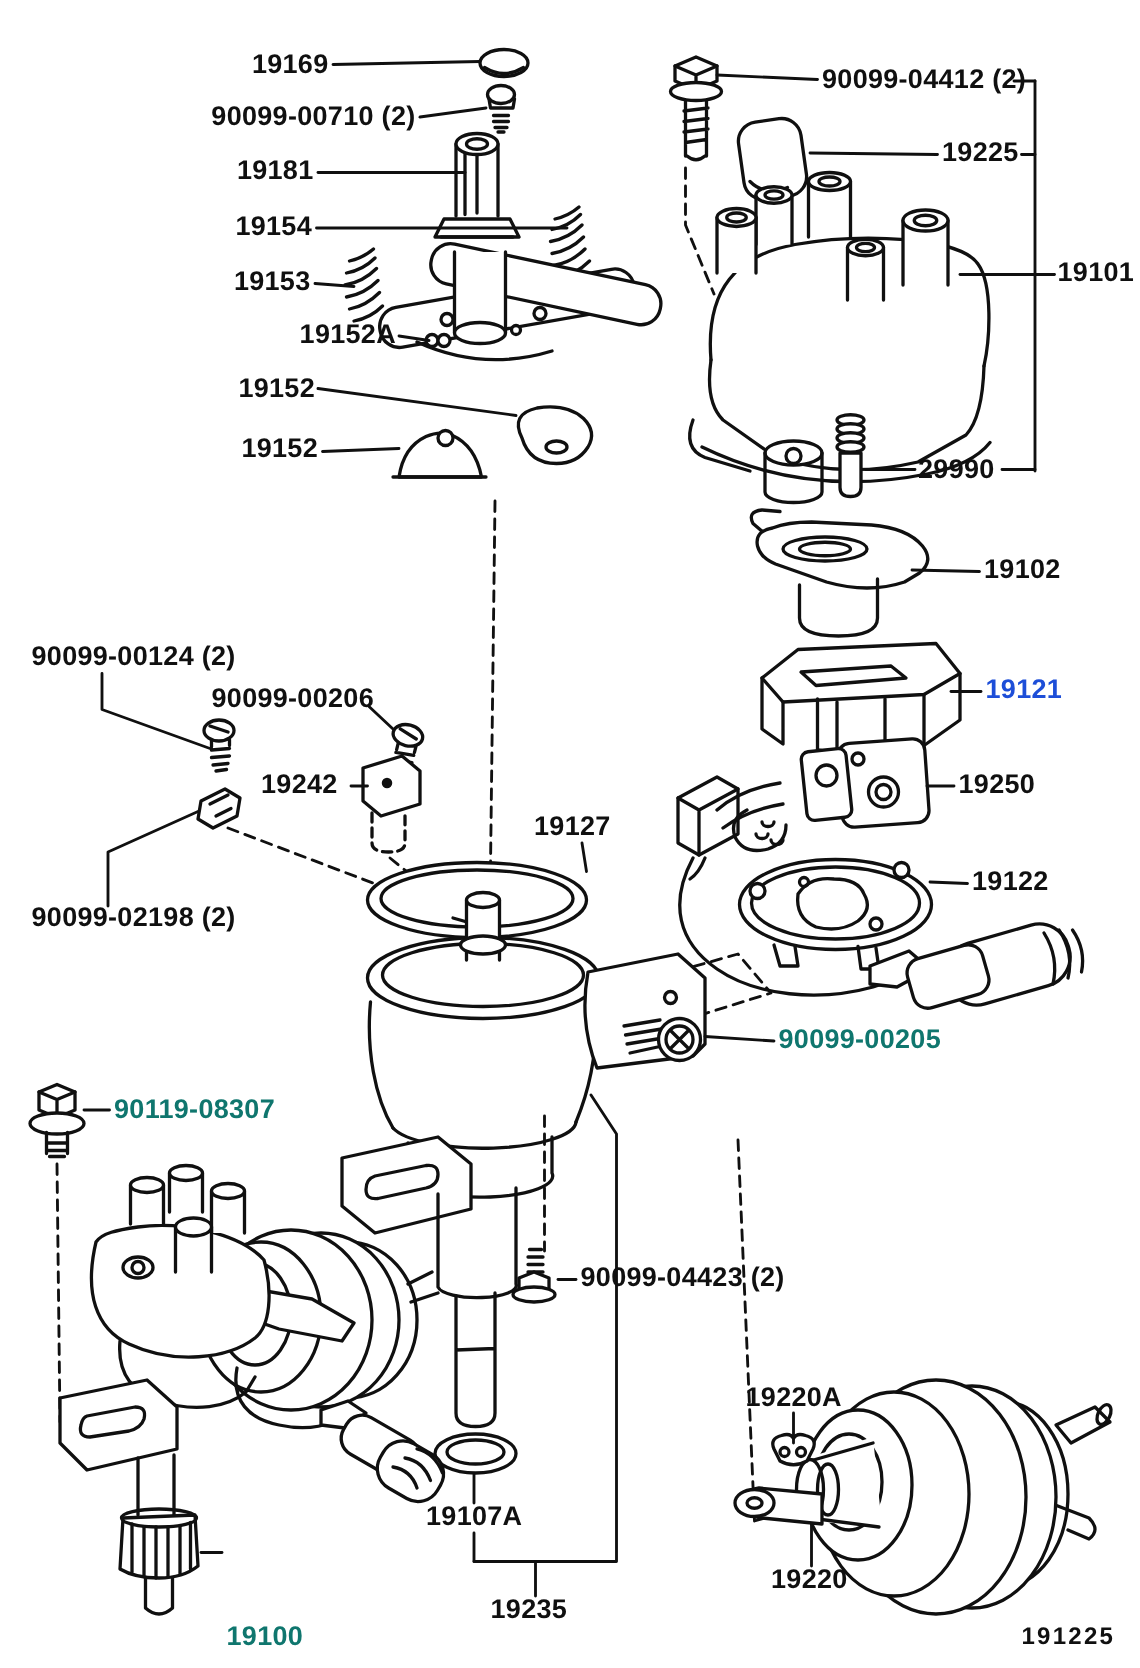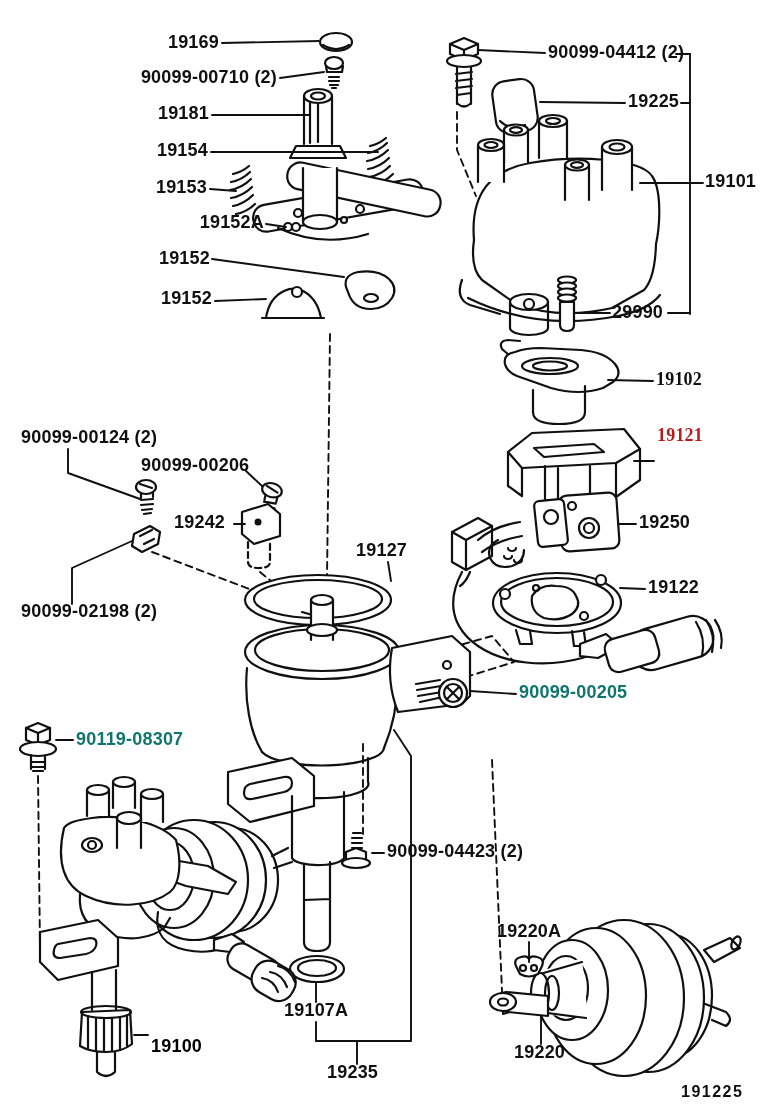--- a/index.html
+++ b/index.html
@@ -349,32 +349,32 @@
       <div class="plabel right" style="left: 209px; top: 115px; color: rgb(16, 16, 16);">19181</div>
       <div class="plabel right" style="left: 208px; top: 152px; color: rgb(16, 16, 16);">19154</div>
       <div class="plabel right" style="left: 207px; top: 189px; color: rgb(16, 16, 16);">19153</div>
       <div class="plabel right" style="left: 264px; top: 224px; color: rgb(16, 16, 16);">19152A</div>
       <div class="plabel right" style="left: 210px; top: 260px; color: rgb(16, 16, 16);">19152</div>
       <div class="plabel right" style="left: 212px; top: 300px; color: rgb(16, 16, 16);">19152</div>
       <div class="plabel" style="left: 548px; top: 54px; color: rgb(16, 16, 16);">90099-04412 (2)</div>
       <div class="plabel" style="left: 628px; top: 103px; color: rgb(16, 16, 16);">19225</div>
       <div class="plabel" style="left: 705px; top: 183px; color: rgb(16, 16, 16);">19101</div>
       <div class="plabel" style="left: 612px; top: 314px; color: rgb(16, 16, 16);">29990</div>
-      <div class="plabel" style="left: 656px; top: 381px; color: rgb(16, 16, 16); font-family: Liberation Serif, serif;">19102</div>
-      <div class="plabel" style="left: 657px; top: 437px; color: #b91c1c; font-family: Liberation Serif, serif;">19121</div>
+      <div class="plabel" style="left: 656px; top: 381px; color: rgb(16, 16, 16);">19102</div>
+      <div class="plabel" style="left: 657px; top: 461px; color: #1d4ed8;">19121</div>
       <div class="plabel" style="left: 639px; top: 524px; color: rgb(16, 16, 16);">19250</div>
       <div class="plabel" style="left: 648px; top: 589px; color: rgb(16, 16, 16);">19122</div>
       <div class="plabel" style="left: 21px; top: 439px; color: rgb(16, 16, 16);">90099-00124 (2)</div>
       <div class="plabel" style="left: 141px; top: 467px; color: rgb(16, 16, 16);">90099-00206</div>
       <div class="plabel" style="left: 174px; top: 524px; color: rgb(16, 16, 16);">19242</div>
       <div class="plabel" style="left: 21px; top: 613px; color: rgb(16, 16, 16);">90099-02198 (2)</div>
       <div class="plabel" style="left: 356px; top: 552px; color: rgb(16, 16, 16);">19127</div>
       <div class="plabel" style="left: 519px; top: 694px; color: #0f766e;">90099-00205</div>
       <div class="plabel" style="left: 76px; top: 741px; color: #0f766e;">90119-08307</div>
       <div class="plabel" style="left: 387px; top: 853px; color: rgb(16, 16, 16);">90099-04423 (2)</div>
       <div class="plabel" style="left: 497px; top: 933px; color: rgb(16, 16, 16);">19220A</div>
       <div class="plabel" style="left: 284px; top: 1012px; color: rgb(16, 16, 16);">19107A</div>
-      <div class="plabel" style="left: 151px; top: 1048px; color: #000000;">19100</div>
+      <div class="plabel" style="left: 151px; top: 1092px; color: #0f766e;">19100</div>
       <div class="plabel" style="left: 327px; top: 1074px; color: rgb(16, 16, 16);">19235</div>
       <div class="plabel" style="left: 514px; top: 1054px; color: rgb(16, 16, 16);">19220</div>
       <div class="plabel code" style="left: 681px; top: 1093px; color: rgb(16, 16, 16);">191225</div>
     </div>
 </div>
 
 </body></html>

